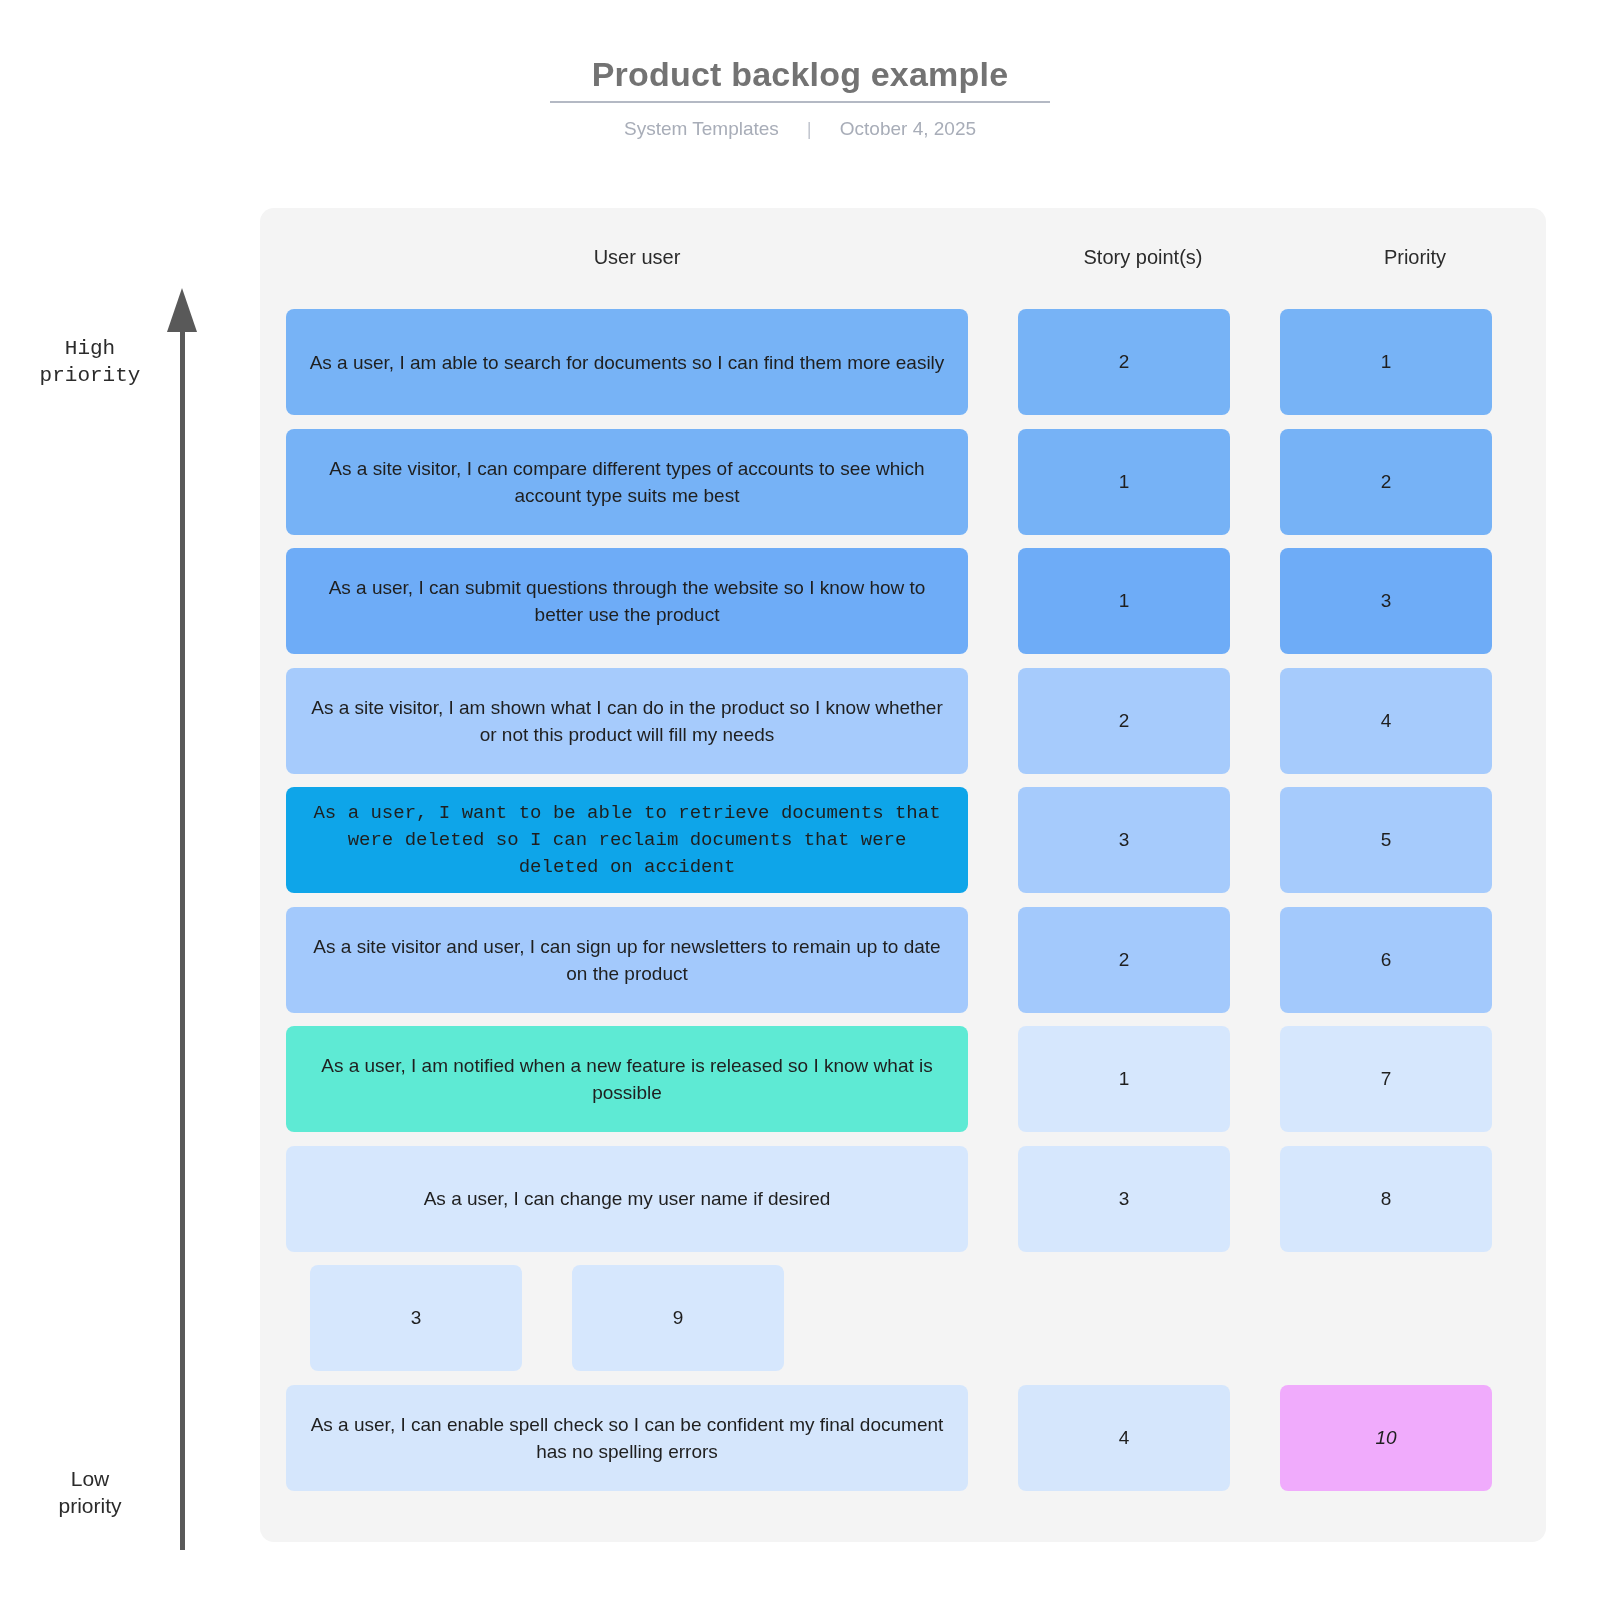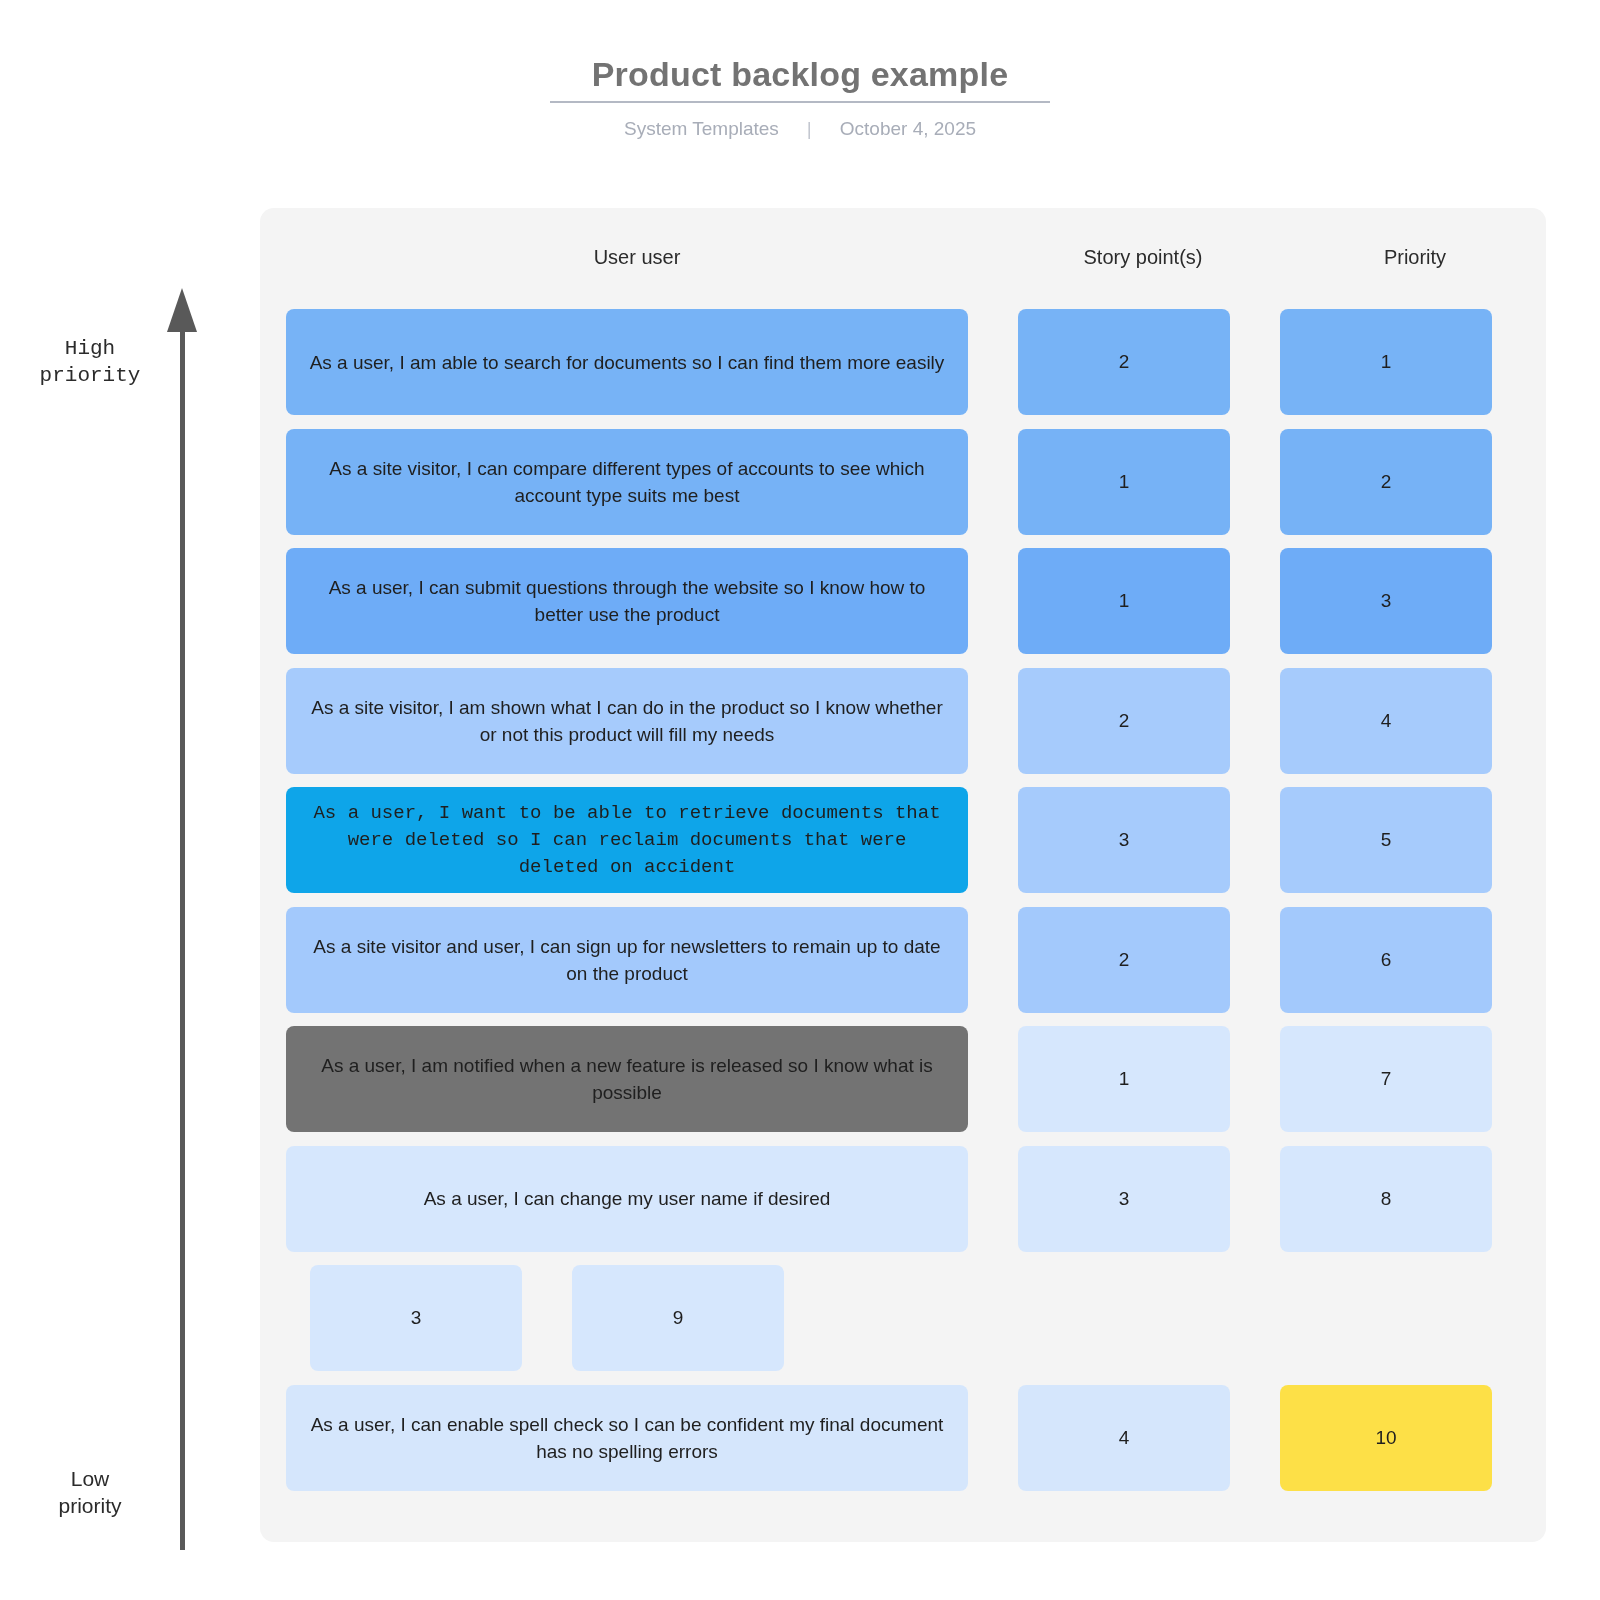--- a/index.html
+++ b/index.html
@@ -223,34 +223,34 @@
           <div class="cell story" style="background: #0ea5e9; font-family: Liberation Mono, monospace;">As a user, I want to be able to retrieve documents that were deleted so I can reclaim documents that were deleted on accident</div>
           <div class="cell points" style="background: rgb(166, 203, 252);">3</div>
           <div class="cell priority" style="background: rgb(166, 203, 252);">5</div>
         </div>
         <div class="row">
           <div class="cell story" style="background: rgb(163, 201, 252);">As a site visitor and user, I can sign up for newsletters to remain up to date on the product</div>
           <div class="cell points" style="background: rgb(163, 201, 252);">2</div>
           <div class="cell priority" style="background: rgb(163, 201, 252);">6</div>
         </div>
         <div class="row">
-          <div class="cell story" style="background: #737373;">As a user, I am notified when a new feature is released so I know what is possible</div>
+          <div class="cell story" style="background: #5eead4;">As a user, I am notified when a new feature is released so I know what is possible</div>
           <div class="cell points" style="background: rgb(214, 231, 253);">1</div>
           <div class="cell priority" style="background: rgb(214, 231, 253);">7</div>
         </div>
         <div class="row">
           <div class="cell story" style="background: rgb(214, 231, 253);">As a user, I can change my user name if desired</div>
           <div class="cell points" style="background: rgb(214, 231, 253);">3</div>
           <div class="cell priority" style="background: rgb(214, 231, 253);">8</div>
         </div>
         <div class="row">
           <div class="cell points" style="background: rgb(214, 231, 253);">3</div>
           <div class="cell priority" style="background: rgb(214, 231, 253);">9</div>
         </div>
         <div class="row">
           <div class="cell story" style="background: rgb(213, 230, 252);">As a user, I can enable spell check so I can be confident my final document has no spelling errors</div>
           <div class="cell points" style="background: rgb(213, 230, 252);">4</div>
-          <div class="cell priority" style="background: #fde047;">10</div>
+          <div class="cell priority" style="background: #f0abfc; font-style: italic;">10</div>
         </div>
       </div>
   </div>
 
 </div>
 
 </body></html>

